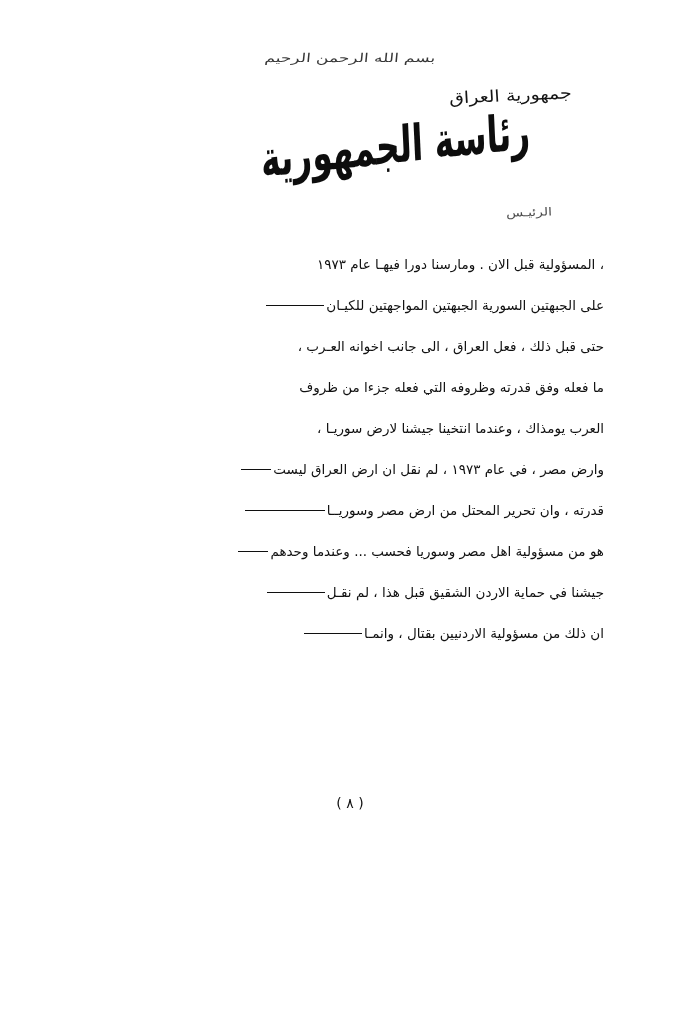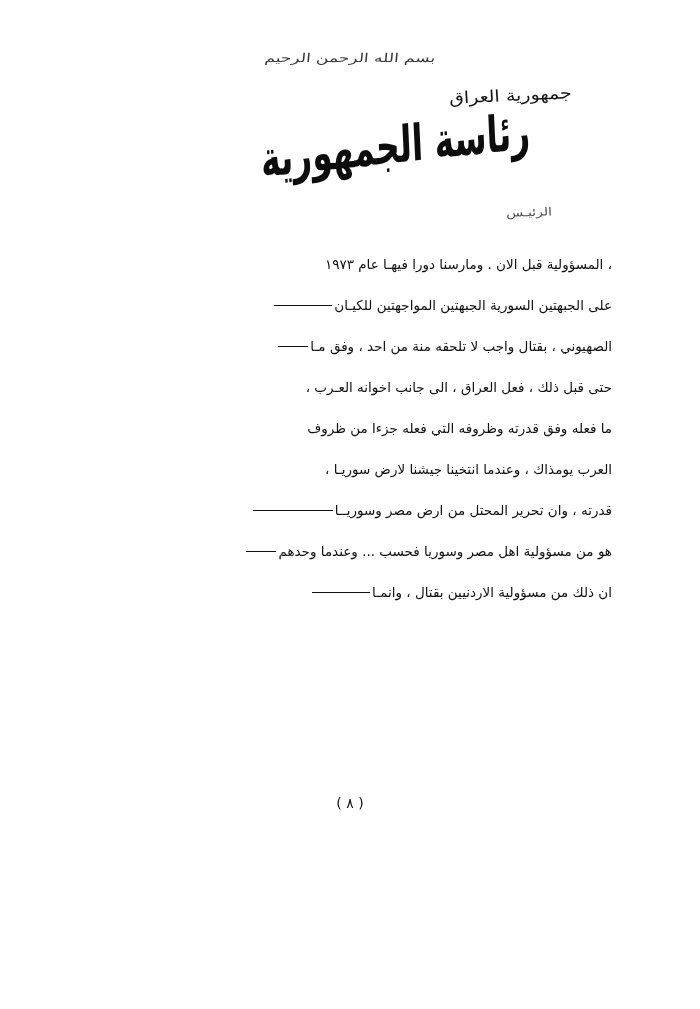--- a/index.html
+++ b/index.html
@@ -69,21 +69,21 @@
     font-size: 14px;
     color: #2a2a2a;
     transform: scaleY(0.8) rotate(-2deg);
     opacity: 0.85;
   }
 
   
   .body-text {
     position: absolute;
     top: 258px;
-    left: 56px;
+    left: 48px;
     width: 580px;
     direction: rtl;
     text-align: justify;
   }
   .line {
     display: block;
     font-family: "DejaVu Sans", sans-serif;
     font-size: 13.5px;
     color: #101010;
     line-height: 1;
@@ -144,24 +144,25 @@
   <div class="letterhead">
     <div class="bismillah">بسم الله الرحمن الرحيم</div>
     <div class="republic">جمهورية العراق</div>
     <div class="presidency">رئاسة الجمهورية</div>
     <div class="president-label">الرئيـس</div>
   </div>
 
   <div class="body-text">
     <div class="line">، المسؤولية قبل الان . ومارسنا دورا فيهـا عام ١٩٧٣</div>
     <div class="line kashida">على الجبهتين السورية الجبهتين المواجهتين للكيـان</div>
-    <div class="line kashida-short">الصهيوني ، بقتال واجب لا تلحقه منة من احد ، وفق مـا</div>
     <div class="line">حتى قبل ذلك ، فعل العراق ، الى جانب اخوانه العـرب ،</div>
     <div class="line">ما فعله وفق قدرته وظروفه التي فعله جزءا من ظروف</div>
     <div class="line">العرب يومذاك ، وعندما انتخينا جيشنا لارض سوريـا ،</div>
+    <div class="line kashida-short">وارض مصر ، في عام ١٩٧٣ ، لم نقل ان ارض العراق ليست</div>
     <div class="line kashida-long">قدرته ، وان تحرير المحتل من ارض مصر وسوريــا</div>
     <div class="line kashida-short">هو من مسؤولية اهل مصر وسوريا فحسب ... وعندما وحدهم</div>
+    <div class="line kashida">جيشنا في حماية الاردن الشقيق قبل هذا ، لم نقـل</div>
     <div class="line kashida">ان ذلك من مسؤولية الاردنيين بقتال ، وانمـا</div>
   </div>
 
   <div class="page-number">( ٨ )</div>
 
 </div>
 
 </body></html>

